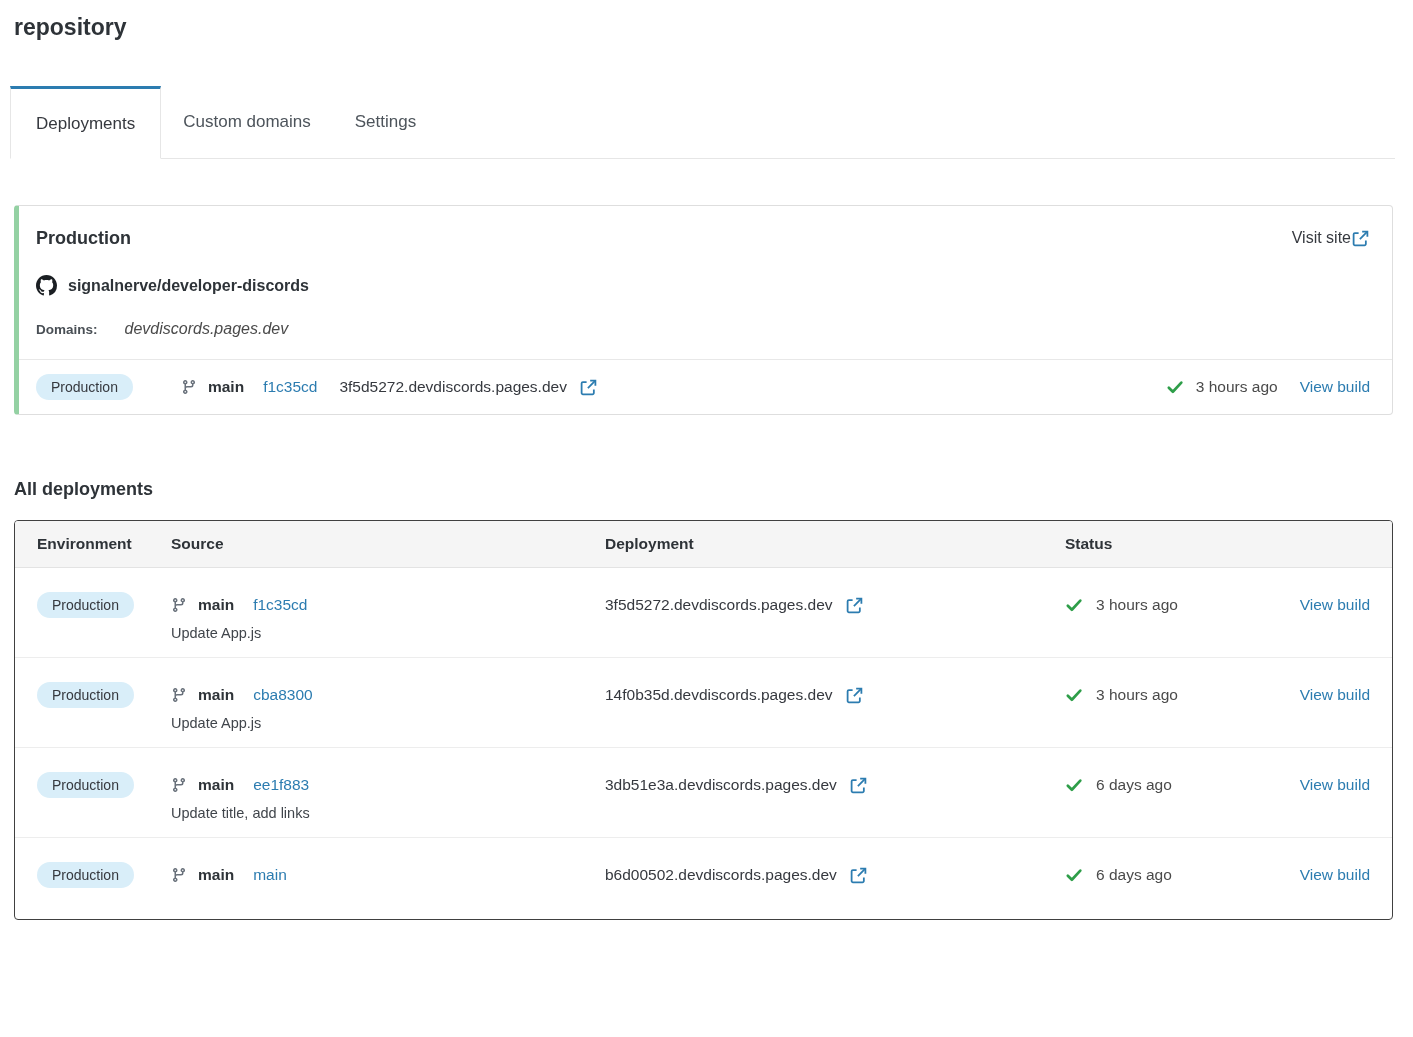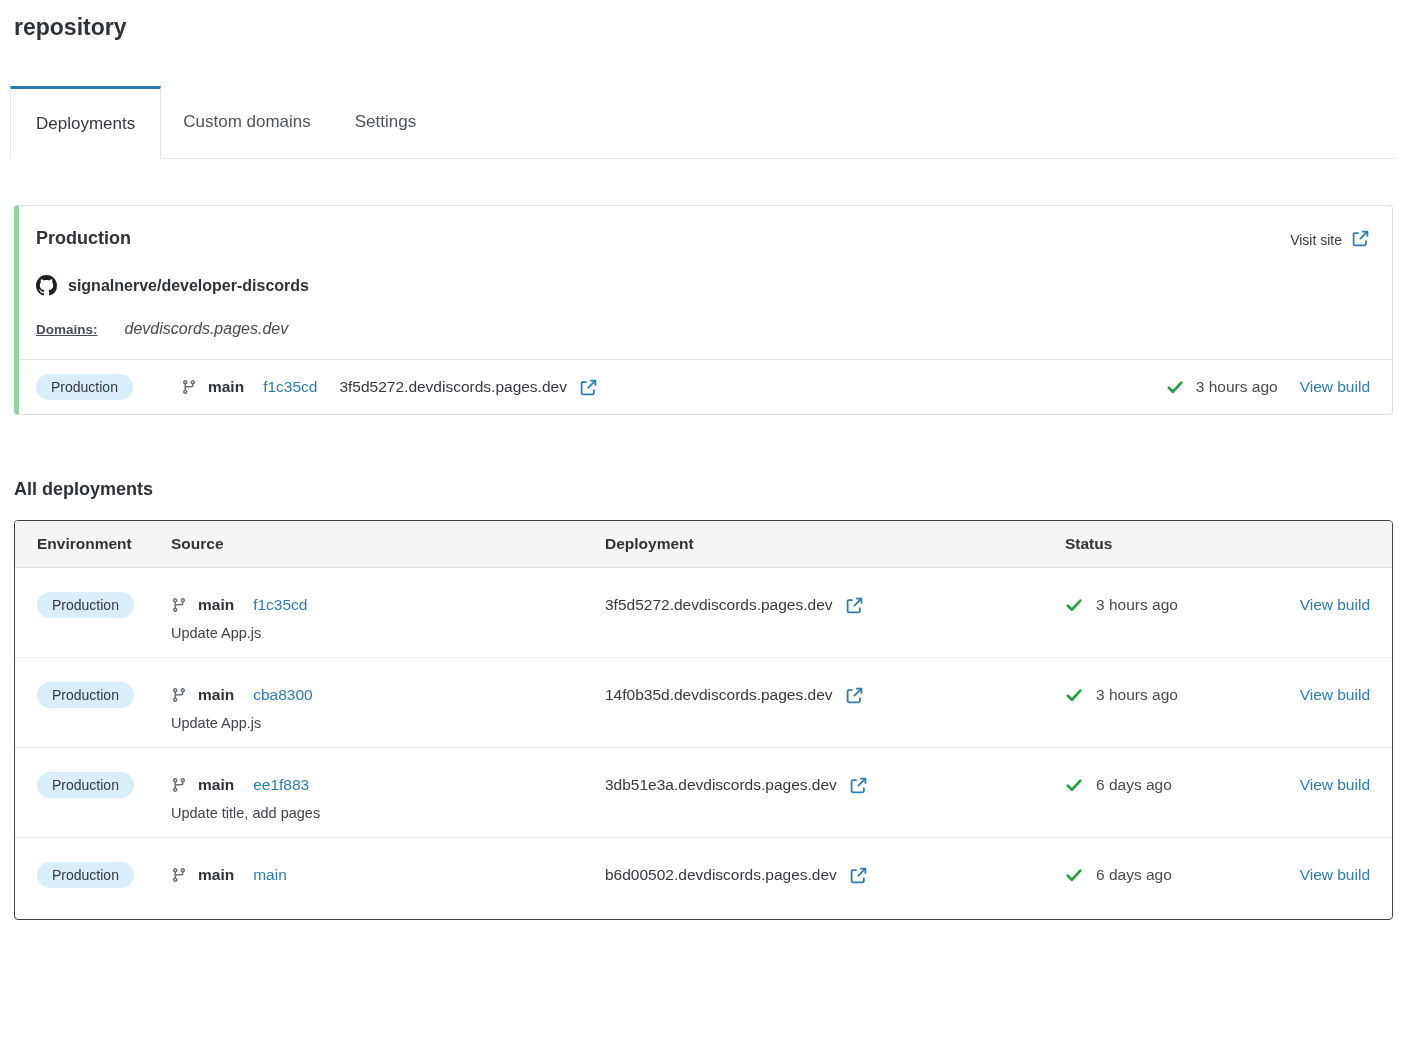--- a/index.html
+++ b/index.html
@@ -46,37 +46,37 @@
     border-left:5px solid var(--card-green);
     border-radius:4px;
     background:#fff;
   }
   .card-head{
     display:flex;justify-content:space-between;align-items:center;
     padding:22px 22px 0 17px;
   }
   .card-title{font-size:18px;font-weight:700;color:#2e3338;}
   .visit-site{
-    display:flex;align-items:flex-end;gap:9px;
-    font-size:14px;color:#36393f;text-decoration:none;cursor:pointer;
+    display:flex;align-items:flex-start;
+    font-size:16px;color:#36393f;text-decoration:none;cursor:pointer;
   }
   .card-desc{
     padding:0 22px 0 17px;margin-top:26px;
     font-size:15.5px;color:#4a4a4a;
   }
   .repo-line{
     display:flex;align-items:center;gap:11px;
     padding:0 22px 0 17px;margin-top:26px;
     font-size:16px;font-weight:700;color:#2e3338;
   }
   .domains-line{
     display:flex;align-items:baseline;
     padding:0 22px 0 17px;margin-top:24px;
   }
-  .domains-label{font-size:13.5px;font-weight:700;color:#494f55;text-decoration:underline;}
+  .domains-label{font-size:13.5px;font-weight:700;color:#494f55;}
   .domains-value{font-size:16px;color:#4a4a4a;margin-left:27px;font-style:italic;}
   .card-footer{
     margin-top:21px;
     border-top:1px solid #e8e8e8;
     padding:14px 22px 14px 17px;
     display:flex;align-items:center;
   }
   
   .badge{
     background:var(--badge-bg);color:#36393f;
@@ -307,21 +307,21 @@
     <div class="src-cell">
       <div class="cell-line">
         <span class="branch-icon">
           <svg width="16" height="16" viewBox="0 0 16 16">
                 <use href="#i-branch"></use>
               </svg>
         </span>
         <span class="branch-name">main</span>
         <a class="link commit-link">ee1f883</a>
       </div>
-      <div class="commit-message">Update title, add pages</div>
+      <div class="commit-message">Update title, add links</div>
     </div>
     <div class="cell-line dep-url">
       <span>3db51e3a.devdiscords.pages.dev</span>
       <a class="ext-icon">
         <svg width="19" height="19" viewBox="0 0 16 16">
               <use href="#i-extlink"></use>
             </svg>
       </a>
     </div>
     <div class="cell-line status-cell">

